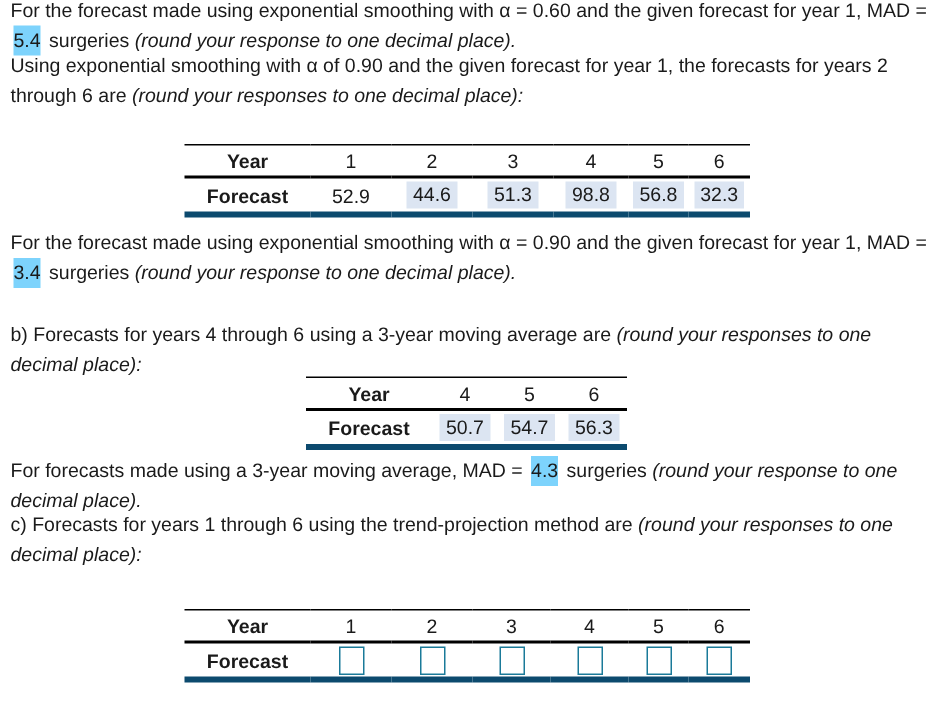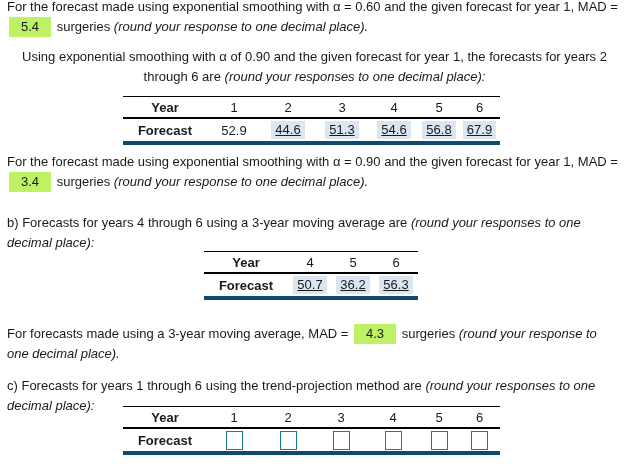--- a/index.html
+++ b/index.html
@@ -3,48 +3,48 @@
 <meta charset="utf-8">
 <style>
   html, body { margin: 0; padding: 0; background: #ffffff; }
   body {
     width: 627px; height: 468px; position: relative; overflow: hidden;
     font-family: "Liberation Sans", sans-serif; font-size: 13px; color: #1a1a1a;
   }
   .para { position: absolute; left: 7px; width: 615px; line-height: 20px; }
   .para i { font-style: italic; }
   .ans {
-    display: inline-block; background: #bef264; padding: 0 12px; line-height: 20px;
+    display: inline-block; background: #7dd3fc; padding: 0 0; line-height: 20px;
     margin: 0 2px;
     text-align: right;
   }
   table.tbl { position: absolute; border-collapse: collapse; }
   table.tbl td {
     padding: 0; height: 21px; text-align: center; font-size: 13px;
   }
   table.tbl tr.hdr td { border-top: 1px solid #000; border-bottom: 2px solid #000; height: 20px; }
   table.tbl tr.row td { border-bottom: 4px solid #0c4a6e; height: 22px; }
   table.tbl td.lab { text-align: center; font-weight: bold; }
-  .cellans { display: inline-block; background: #dce5f2; padding: 0 4px; line-height: 18px; text-decoration: underline; }
+  .cellans { display: inline-block; background: #dce5f2; padding: 0 4px; line-height: 18px; }
   .box {
     display: inline-block; width: 15px; height: 17px; border: 1px solid #1a7a99;
     vertical-align: middle; background: #fff;
   }
 </style>
 </head>
 <body>
 
 <div class="para" style="top:-3px;">
   <span>For the forecast made using exponential smoothing with α = 0.60 and the given forecast for year 1, MAD =</span><br>
   <span class="ans">5.4</span>
   <span>surgeries</span>
   <i>(round your response to one decimal place).</i>
 </div>
 
-<div class="para" style="top:47px;text-align:center;">
+<div class="para" style="top:34px;">
   <span>Using exponential smoothing with α of 0.90 and the given forecast for year 1, the forecasts for years 2 through 6 are</span>
   <i>(round your responses to one decimal place):</i>
 </div>
 
 <table class="tbl" style="left:123px; top:96px; width:377px;">
   <colgroup>
       <col style="width:84px">
       <col style="width:54px">
       <col style="width:54px">
       <col style="width:54px">
@@ -60,23 +60,23 @@
     <td>3</td>
     <td>4</td>
     <td>5</td>
     <td>6</td>
   </tr>
   <tr class="row">
     <td class="lab">Forecast</td>
     <td><span>52.9</span></td>
     <td><span class="cellans">44.6</span></td>
     <td><span class="cellans">51.3</span></td>
-    <td><span class="cellans">54.6</span></td>
+    <td><span class="cellans">98.8</span></td>
     <td><span class="cellans">56.8</span></td>
-    <td><span class="cellans">67.9</span></td>
+    <td><span class="cellans">32.3</span></td>
   </tr>
 </tbody>
   </table>
 
 <div class="para" style="top:152px;">
   <span>For the forecast made using exponential smoothing with α = 0.90 and the given forecast for year 1, MAD =</span><br>
   <span class="ans">3.4</span>
   <span>surgeries</span>
   <i>(round your response to one decimal place).</i>
 </div>
@@ -96,34 +96,34 @@
   <tbody>
       <tr class="hdr">
     <td class="lab">Year</td>
     <td>4</td>
     <td>5</td>
     <td>6</td>
   </tr>
   <tr class="row">
     <td class="lab">Forecast</td>
     <td><span class="cellans">50.7</span></td>
-    <td><span class="cellans">36.2</span></td>
+    <td><span class="cellans">54.7</span></td>
     <td><span class="cellans">56.3</span></td>
   </tr>
 </tbody>
   </table>
 
-<div class="para" style="top:324px;">
+<div class="para" style="top:304px;">
   <span>For forecasts made using a 3-year moving average, MAD =</span>
   <span class="ans">4.3</span>
   <span>surgeries</span>
   <i>(round your response to one decimal place).</i>
 </div>
 
-<div class="para" style="top:376px;">
+<div class="para" style="top:340px;">
   <span>c) Forecasts for years 1 through 6 using the trend-projection method are</span>
   <i>(round your responses to one decimal place):</i>
 </div>
 
 <table class="tbl" style="left:123px; top:406px; width:377px;">
   <colgroup>
       <col style="width:84px">
       <col style="width:54px">
       <col style="width:54px">
       <col style="width:52px">

